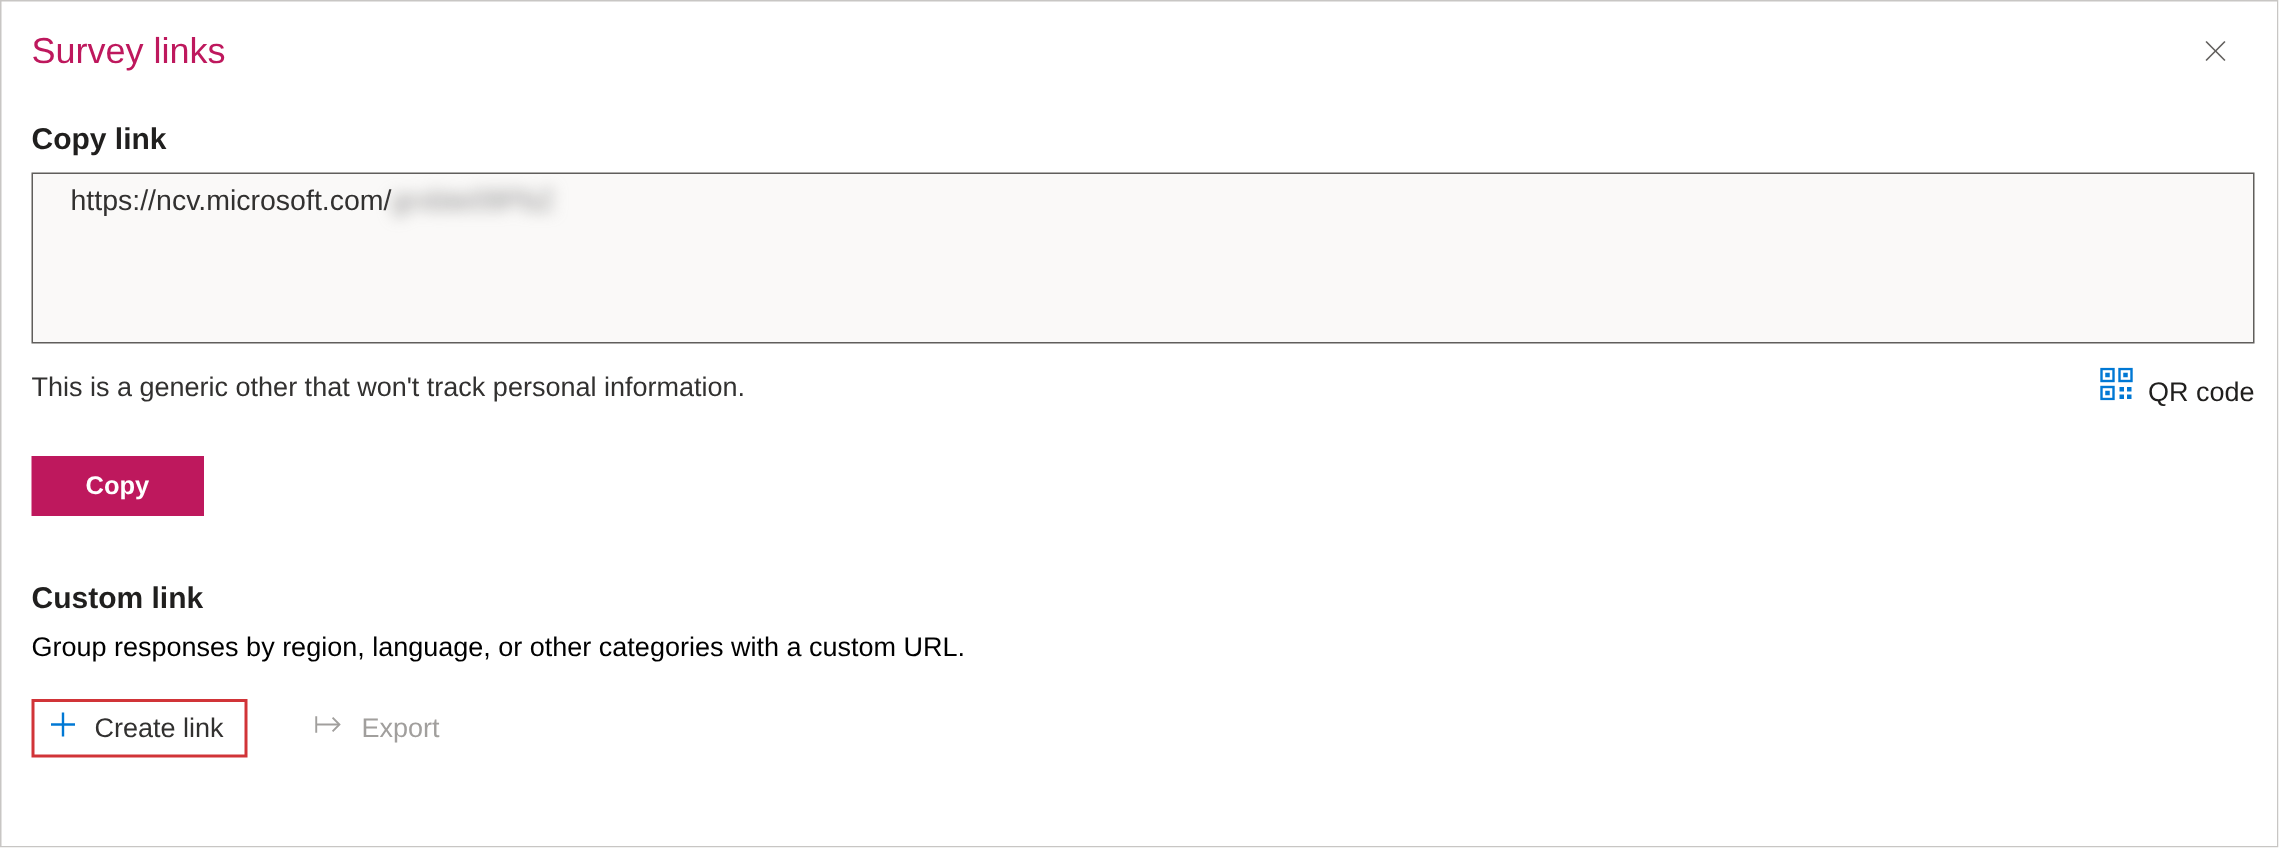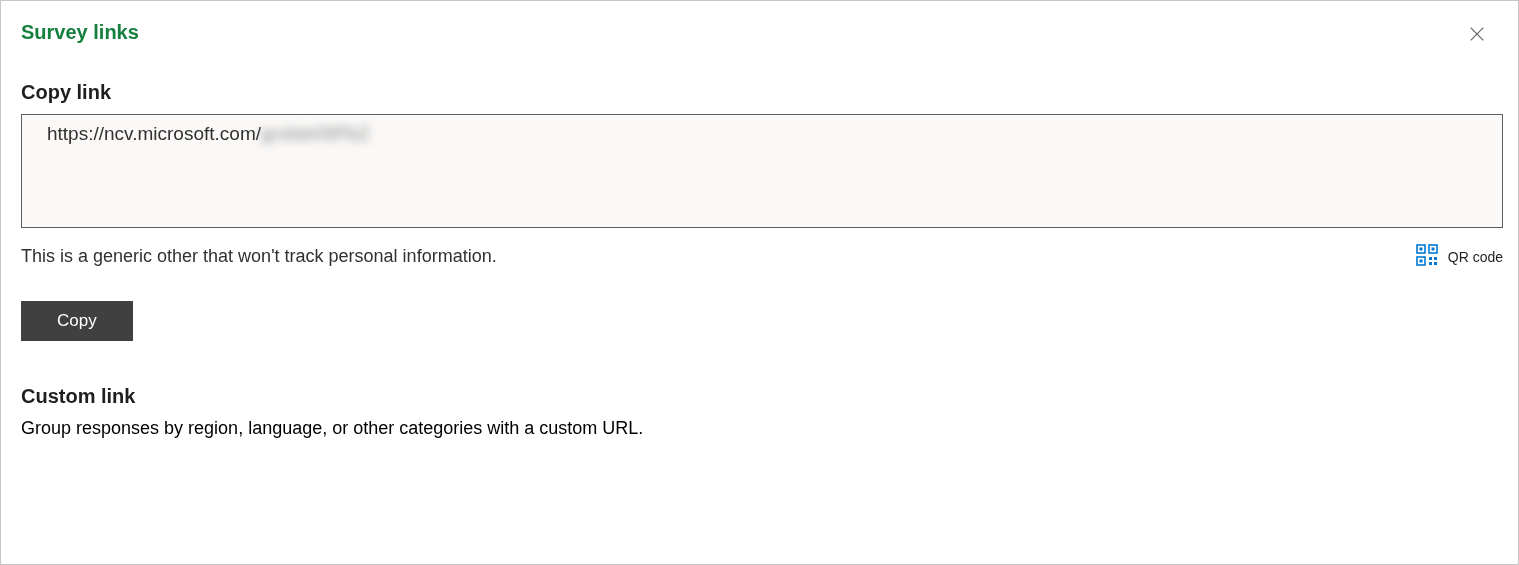--- a/index.html
+++ b/index.html
@@ -17,23 +17,23 @@
       height: 565px;
       position: relative;
     }
     .header-row {
       display: flex;
       align-items: flex-start;
       justify-content: space-between;
       margin-bottom: 28px;
     }
     .panel-title {
-      font-size: 20px;
-      font-weight: 700;
-      color: #15803d;
+      font-size: 24px;
+      font-weight: 400;
+      color: #be185d;
     }
     .close-btn {
       cursor: pointer;
       padding: 6px;
       color: #605e5c;
       margin-top: -2px;
       margin-right: 6px;
     }
     .close-btn svg { width: 18px; height: 18px; stroke: #605e5c; stroke-width: 1.2; fill: none; }
     .section-label {
@@ -65,33 +65,33 @@
       align-items: center;
       width: 1482px;
       margin-bottom: 32px;
     }
     .helper-text {
       font-size: 18px;
       color: #323130;
     }
     .qr-link {
       display: inline-flex;
-      align-items: center;
+      align-items: flex-end;
       gap: 10px;
       color: #201f1e;
-      font-size: 14px;
+      font-size: 18px;
       cursor: pointer;
     }
     .qr-icon svg { width: 22px; height: 22px; }
     .copy-btn {
-      background: #404040;
+      background: #be185d;
       color: #fff;
       border: none;
       font-size: 17px;
-      font-weight: 400;
+      font-weight: 700;
       padding: 10px 36px;
       cursor: pointer;
       margin-bottom: 44px;
     }
     .custom-desc {
       font-size: 18px;
       color: #000000;
       margin-top: 6px;
       margin-bottom: 24px;
     }
@@ -164,14 +164,35 @@
       </span>
       <span>QR code</span>
     </div>
   </div>
 
   <button class="copy-btn">Copy</button>
 
   <div class="section-label">Custom link</div>
   <div class="custom-desc">Group responses by region, language, or other categories with a custom URL.</div>
 
+  <div class="actions-row">
+    <div class="create-link-btn">
+      <span class="plus-icon">
+        <svg viewBox="0 0 18 18">
+            <line x1="9" y1="1" x2="9" y2="17"></line>
+            <line x1="1" y1="9" x2="17" y2="9"></line>
+          </svg>
+      </span>
+      <span>Create link</span>
+    </div>
+    <div class="export-btn">
+      <span class="export-icon">
+        <svg viewBox="0 0 22 16">
+          <line x1="2" y1="2" x2="2" y2="14"></line>
+          <line x1="2" y1="8" x2="18" y2="8"></line>
+          <polyline points="14,3 19,8 14,13" fill="none"></polyline>
+        </svg>
+      </span>
+      <span>Export</span>
+    </div>
+  </div>
 
 </div>
 
 </body></html>

